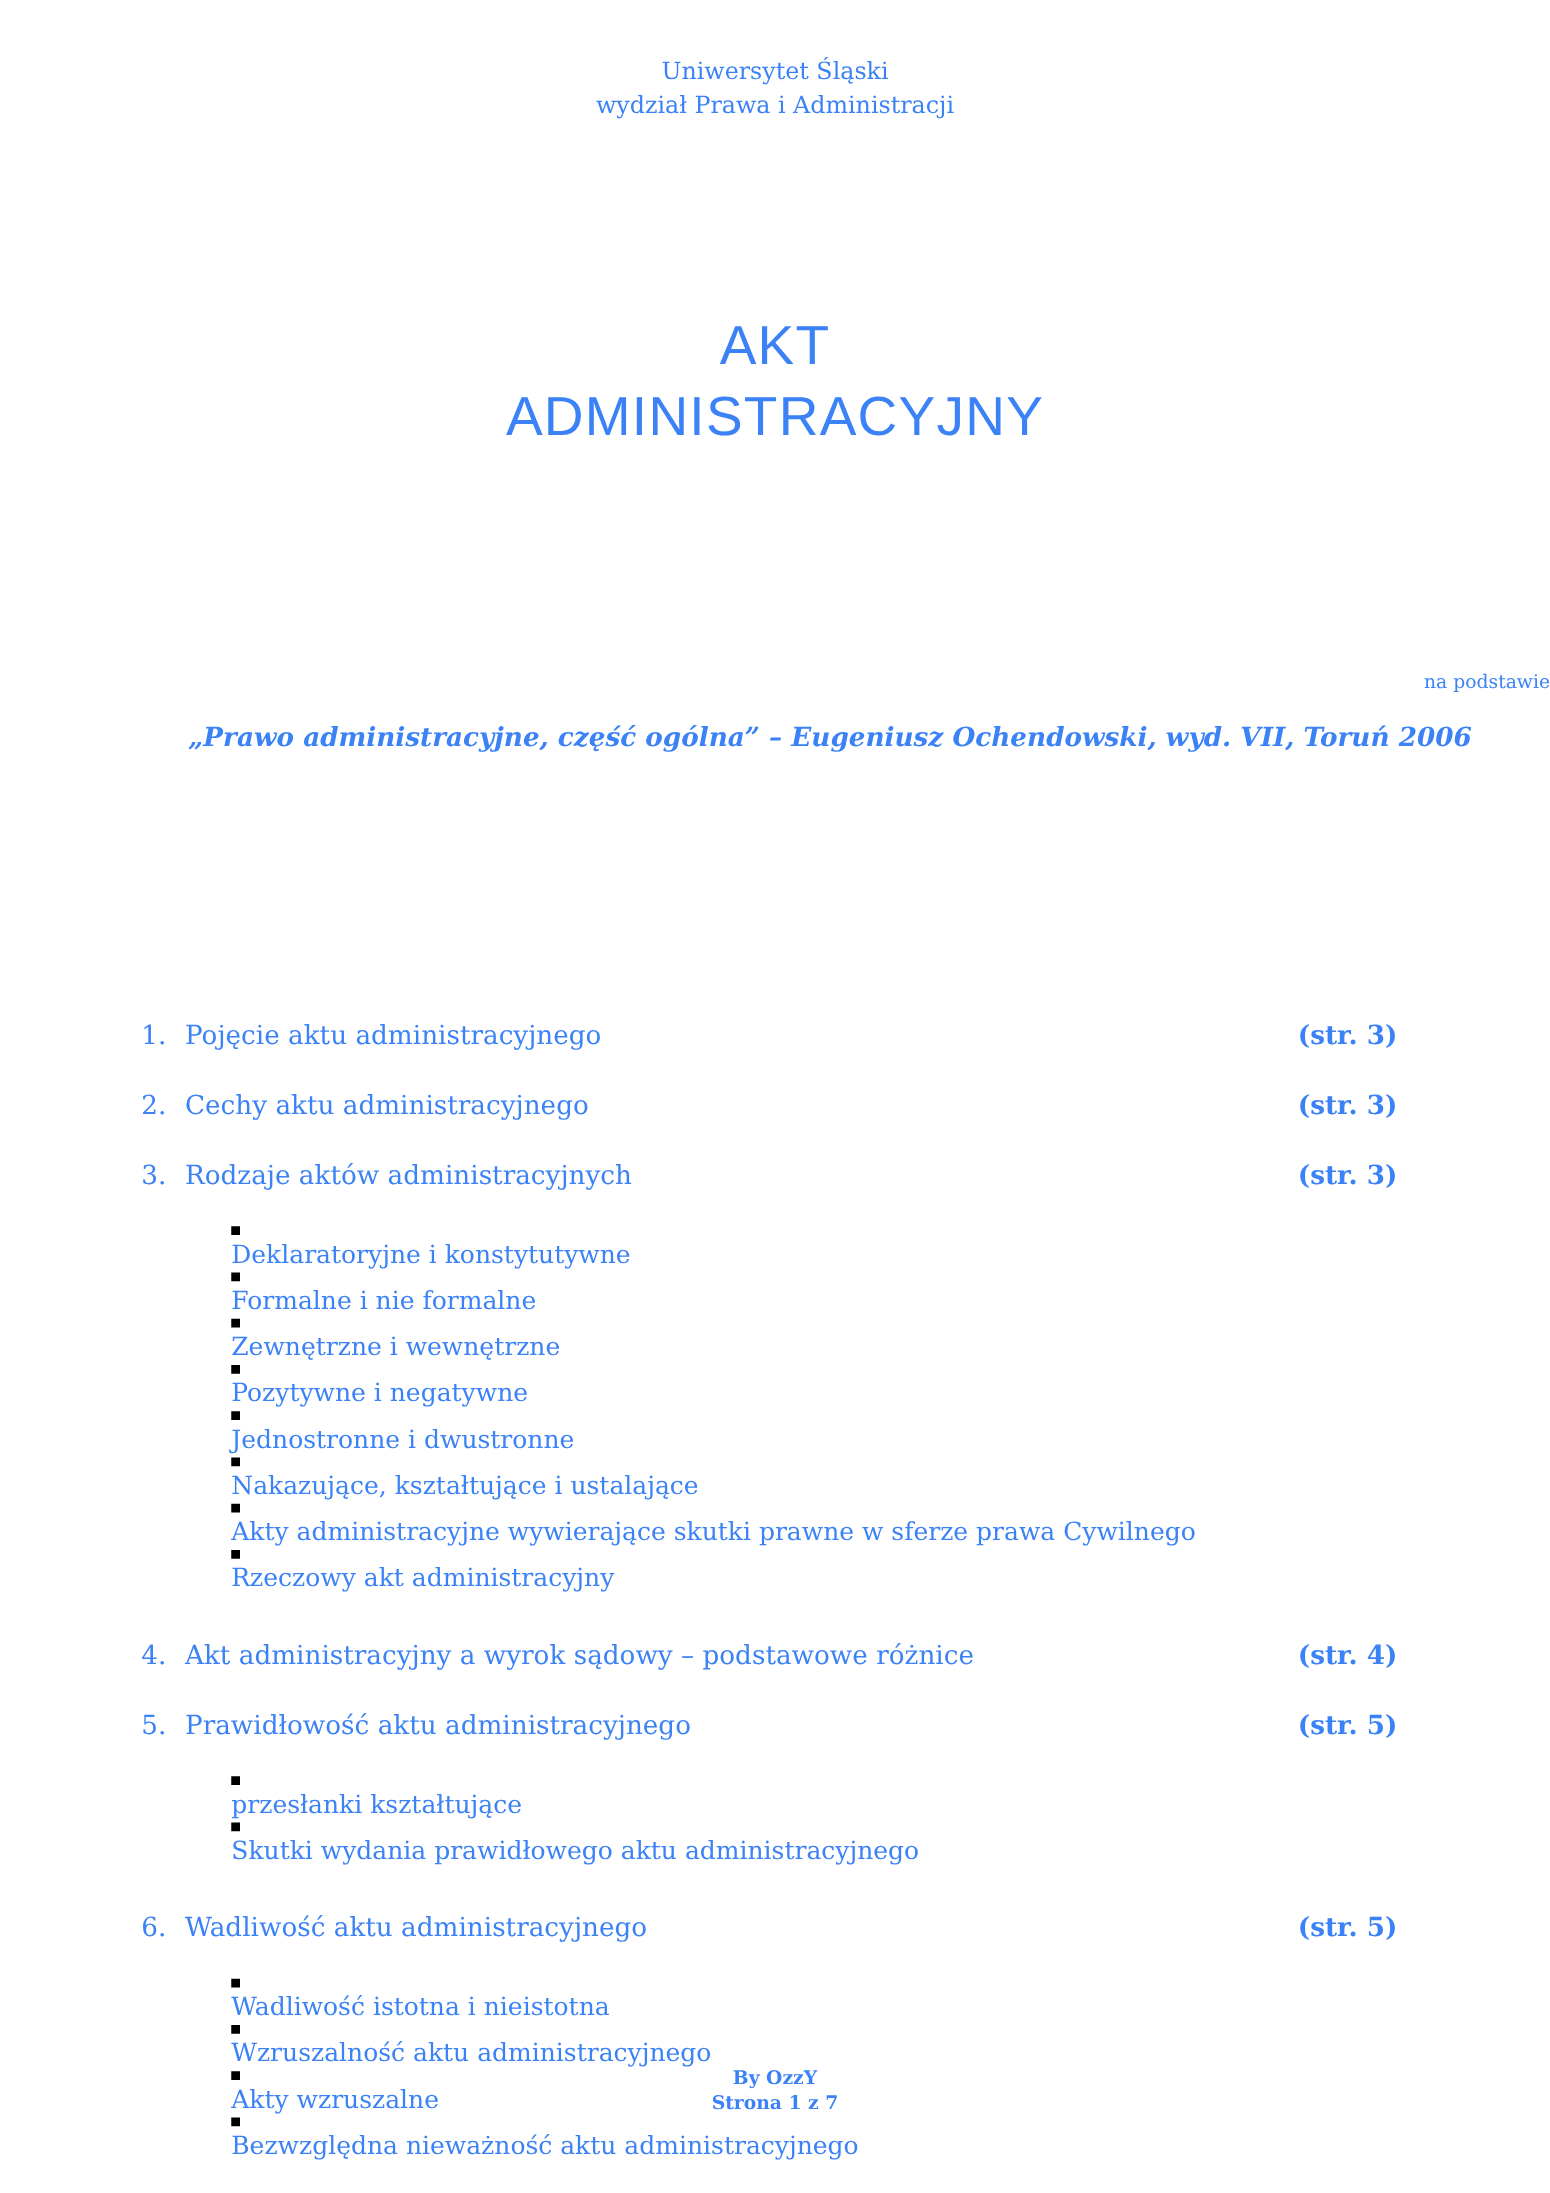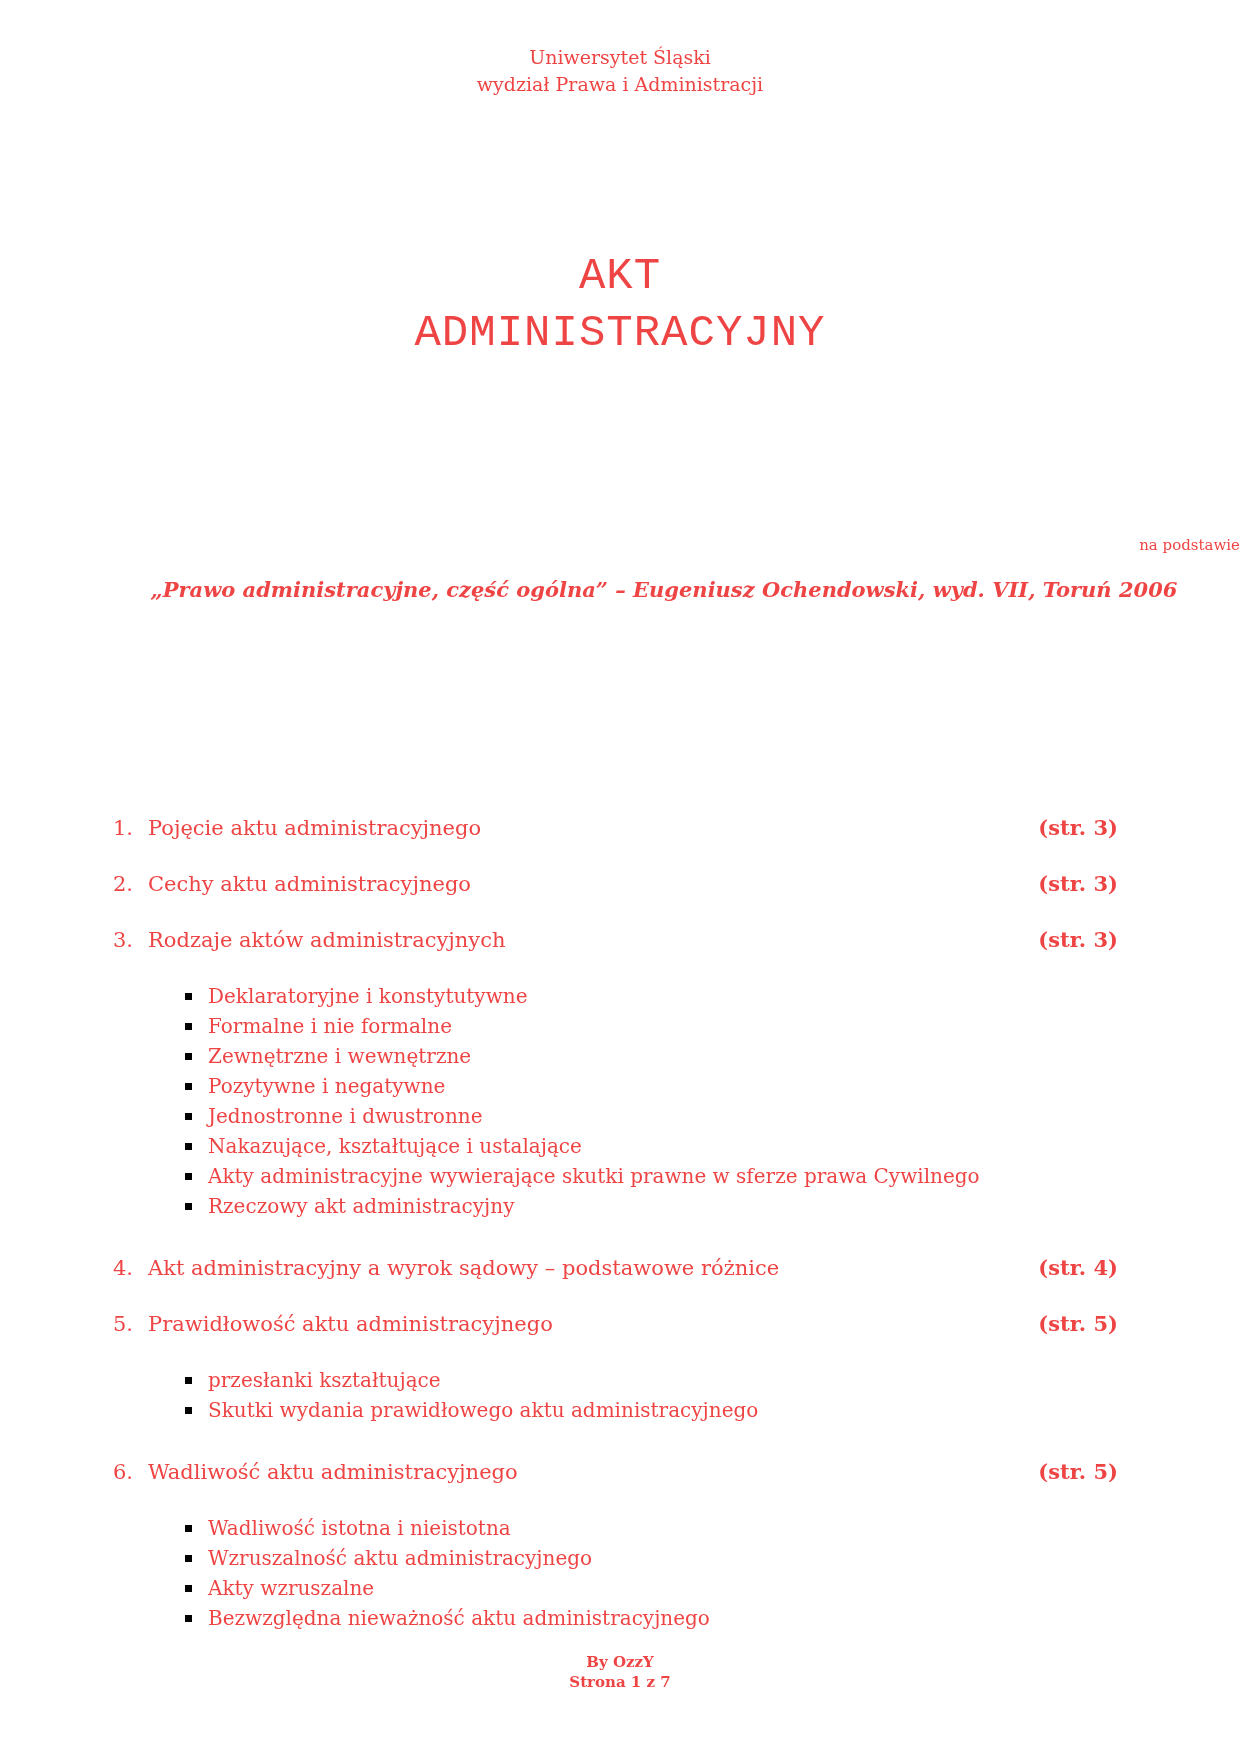--- a/index.html
+++ b/index.html
@@ -5,42 +5,42 @@
   html, body {
     margin: 0;
     padding: 0;
     background: #ffffff;
   }
   .page {
     position: relative;
     width: 1240px;
     height: 1754px;
     background: #ffffff;
-    color: #ef4444;
+    color: #3b82f6;
     font-family: "DejaVu Serif", "Liberation Serif", serif;
     overflow: hidden;
   }
   
   .doc-header {
     position: absolute;
     top: 44px;
     left: 0;
     width: 100%;
     text-align: center;
     font-size: 19px;
     line-height: 27px;
   }
   
   .doc-title {
     position: absolute;
     top: 248px;
     left: 0;
     width: 100%;
     text-align: center;
-    font-family: Liberation Mono, monospace;
+    font-family: Liberation Sans, sans-serif;
     font-size: 44px;
     line-height: 57px;
     letter-spacing: 1px;
   }
   
   .basis-label {
     position: absolute;
     top: 536px;
     left: 0;
     width: 100%;
@@ -85,24 +85,25 @@
     flex: none;
     font-weight: bold;
   }
   .toc-sub {
     list-style: none;
     margin: 4px 0 32px 0;
     padding: 0;
   }
   .toc-sub li {
     display: flex;
-    align-items: center;
+    align-items: flex-start;
     font-size: 20px;
     line-height: 30px;
     padding-left: 72px;
+    flex-direction: column;
   }
   .bullet-sq {
     width: 7px;
     height: 7px;
     background: #000;
     margin-right: 16px;
     flex: none;
   }
   
   .doc-footer {

